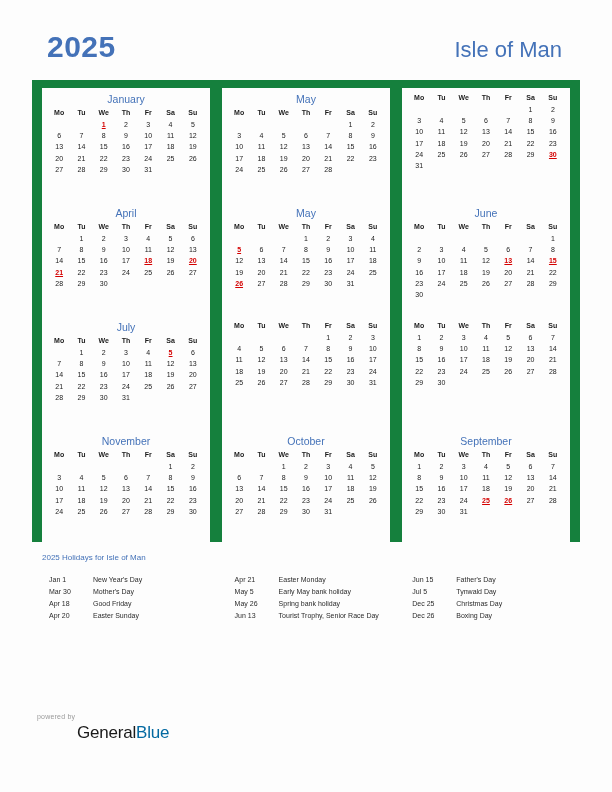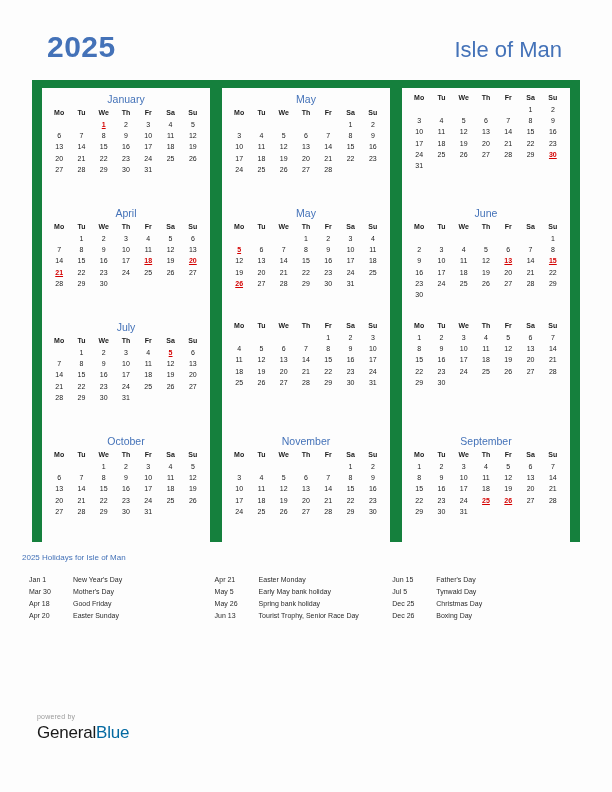--- a/index.html
+++ b/index.html
@@ -112,21 +112,21 @@
     font-weight: bold;
     text-decoration: underline;
   }
   table.month-table td.empty {
     color: transparent;
   }
 
   
   .legend {
     position: absolute;
-    left: 22px;
+    left: 42px;
     top: 552px;
     width: 548px;
   }
   .legend-title {
     font-size: 8px;
     color: #4472b8;
     line-height: 12px;
     margin-bottom: 10px;
   }
   .legend-cols {
@@ -163,21 +163,21 @@
     font-size: 7px;
     color: #9a9a9a;
     line-height: 10px;
     letter-spacing: 0.2px;
   }
   .logo {
     font-size: 17px;
     line-height: 22px;
     letter-spacing: -0.2px;
   }
-  .logo .general { color: #1a1a1a; }
+  .logo .general { color: #1a1a1a; margin-left: 40px; }
   .logo .blue { color: #0369a1; }
 </style>
 </head>
 <body>
 
 <div class="page">
 
   <div class="header">
     <div class="year-title">2025</div>
     <div class="country-title">Isle of Man</div>
@@ -761,20 +761,83 @@
                 <td class="empty">&nbsp;</td>
                 <td class="empty">&nbsp;</td>
                 <td class="empty">&nbsp;</td>
                 <td class="empty">&nbsp;</td>
                 <td class="empty">&nbsp;</td>
               </tr>
             </tbody>
           </table>
         </div>
         <div class="month-card">
+          <div class="month-name">November</div>
+          <table class="month-table">
+            <thead>
+              <tr>
+                <th>Mo</th>
+                <th>Tu</th>
+                <th>We</th>
+                <th>Th</th>
+                <th>Fr</th>
+                <th>Sa</th>
+                <th>Su</th>
+              </tr>
+            </thead>
+            <tbody>
+              <tr>
+                <td class="empty">&nbsp;</td>
+                <td class="empty">&nbsp;</td>
+                <td class="empty">&nbsp;</td>
+                <td class="empty">&nbsp;</td>
+                <td class="empty">&nbsp;</td>
+                <td>1</td>
+                <td>2</td>
+              </tr>
+              <tr>
+                <td>3</td>
+                <td>4</td>
+                <td>5</td>
+                <td>6</td>
+                <td>7</td>
+                <td>8</td>
+                <td>9</td>
+              </tr>
+              <tr>
+                <td>10</td>
+                <td>11</td>
+                <td>12</td>
+                <td>13</td>
+                <td>14</td>
+                <td>15</td>
+                <td>16</td>
+              </tr>
+              <tr>
+                <td>17</td>
+                <td>18</td>
+                <td>19</td>
+                <td>20</td>
+                <td>21</td>
+                <td>22</td>
+                <td>23</td>
+              </tr>
+              <tr>
+                <td>24</td>
+                <td>25</td>
+                <td>26</td>
+                <td>27</td>
+                <td>28</td>
+                <td>29</td>
+                <td>30</td>
+              </tr>
+            </tbody>
+          </table>
+        </div>
+        <div class="month-card">
           <div class="month-name">October</div>
           <table class="month-table">
             <thead>
               <tr>
                 <th>Mo</th>
                 <th>Tu</th>
                 <th>We</th>
                 <th>Th</th>
                 <th>Fr</th>
                 <th>Sa</th>
@@ -819,83 +882,20 @@
                 <td>26</td>
               </tr>
               <tr>
                 <td>27</td>
                 <td>28</td>
                 <td>29</td>
                 <td>30</td>
                 <td>31</td>
                 <td class="empty">&nbsp;</td>
                 <td class="empty">&nbsp;</td>
-              </tr>
-            </tbody>
-          </table>
-        </div>
-        <div class="month-card">
-          <div class="month-name">November</div>
-          <table class="month-table">
-            <thead>
-              <tr>
-                <th>Mo</th>
-                <th>Tu</th>
-                <th>We</th>
-                <th>Th</th>
-                <th>Fr</th>
-                <th>Sa</th>
-                <th>Su</th>
-              </tr>
-            </thead>
-            <tbody>
-              <tr>
-                <td class="empty">&nbsp;</td>
-                <td class="empty">&nbsp;</td>
-                <td class="empty">&nbsp;</td>
-                <td class="empty">&nbsp;</td>
-                <td class="empty">&nbsp;</td>
-                <td>1</td>
-                <td>2</td>
-              </tr>
-              <tr>
-                <td>3</td>
-                <td>4</td>
-                <td>5</td>
-                <td>6</td>
-                <td>7</td>
-                <td>8</td>
-                <td>9</td>
-              </tr>
-              <tr>
-                <td>10</td>
-                <td>11</td>
-                <td>12</td>
-                <td>13</td>
-                <td>14</td>
-                <td>15</td>
-                <td>16</td>
-              </tr>
-              <tr>
-                <td>17</td>
-                <td>18</td>
-                <td>19</td>
-                <td>20</td>
-                <td>21</td>
-                <td>22</td>
-                <td>23</td>
-              </tr>
-              <tr>
-                <td>24</td>
-                <td>25</td>
-                <td>26</td>
-                <td>27</td>
-                <td>28</td>
-                <td>29</td>
-                <td>30</td>
               </tr>
             </tbody>
           </table>
         </div>
         <div class="month-card">
           <div class="month-name">September</div>
           <table class="month-table">
             <thead>
               <tr>
                 <th>Mo</th>

